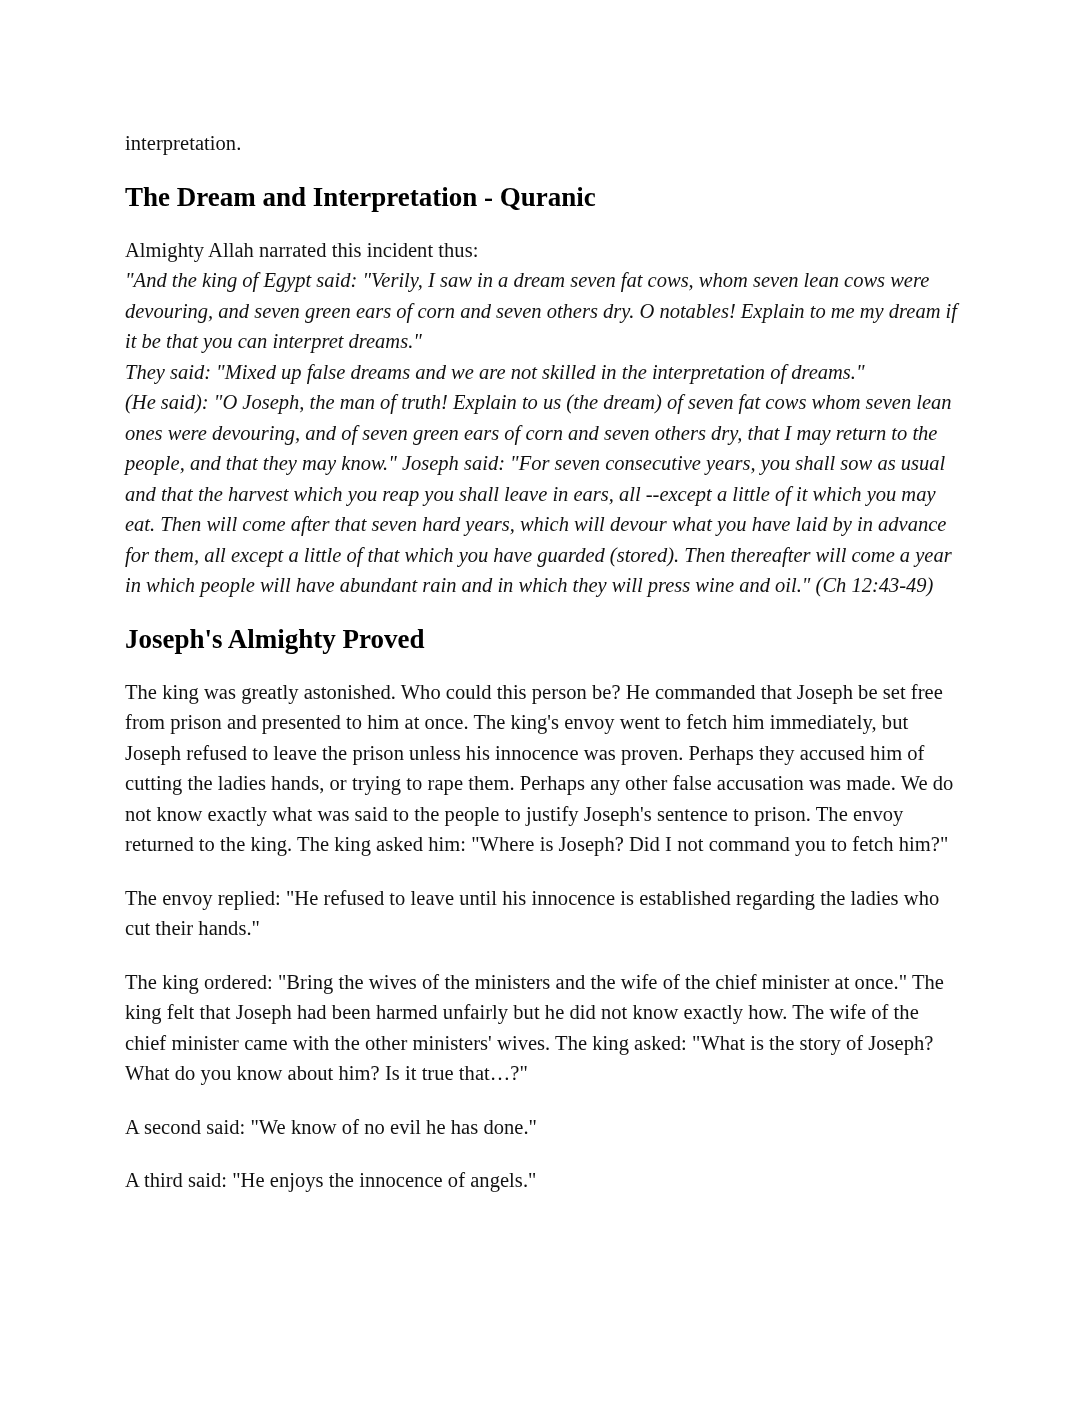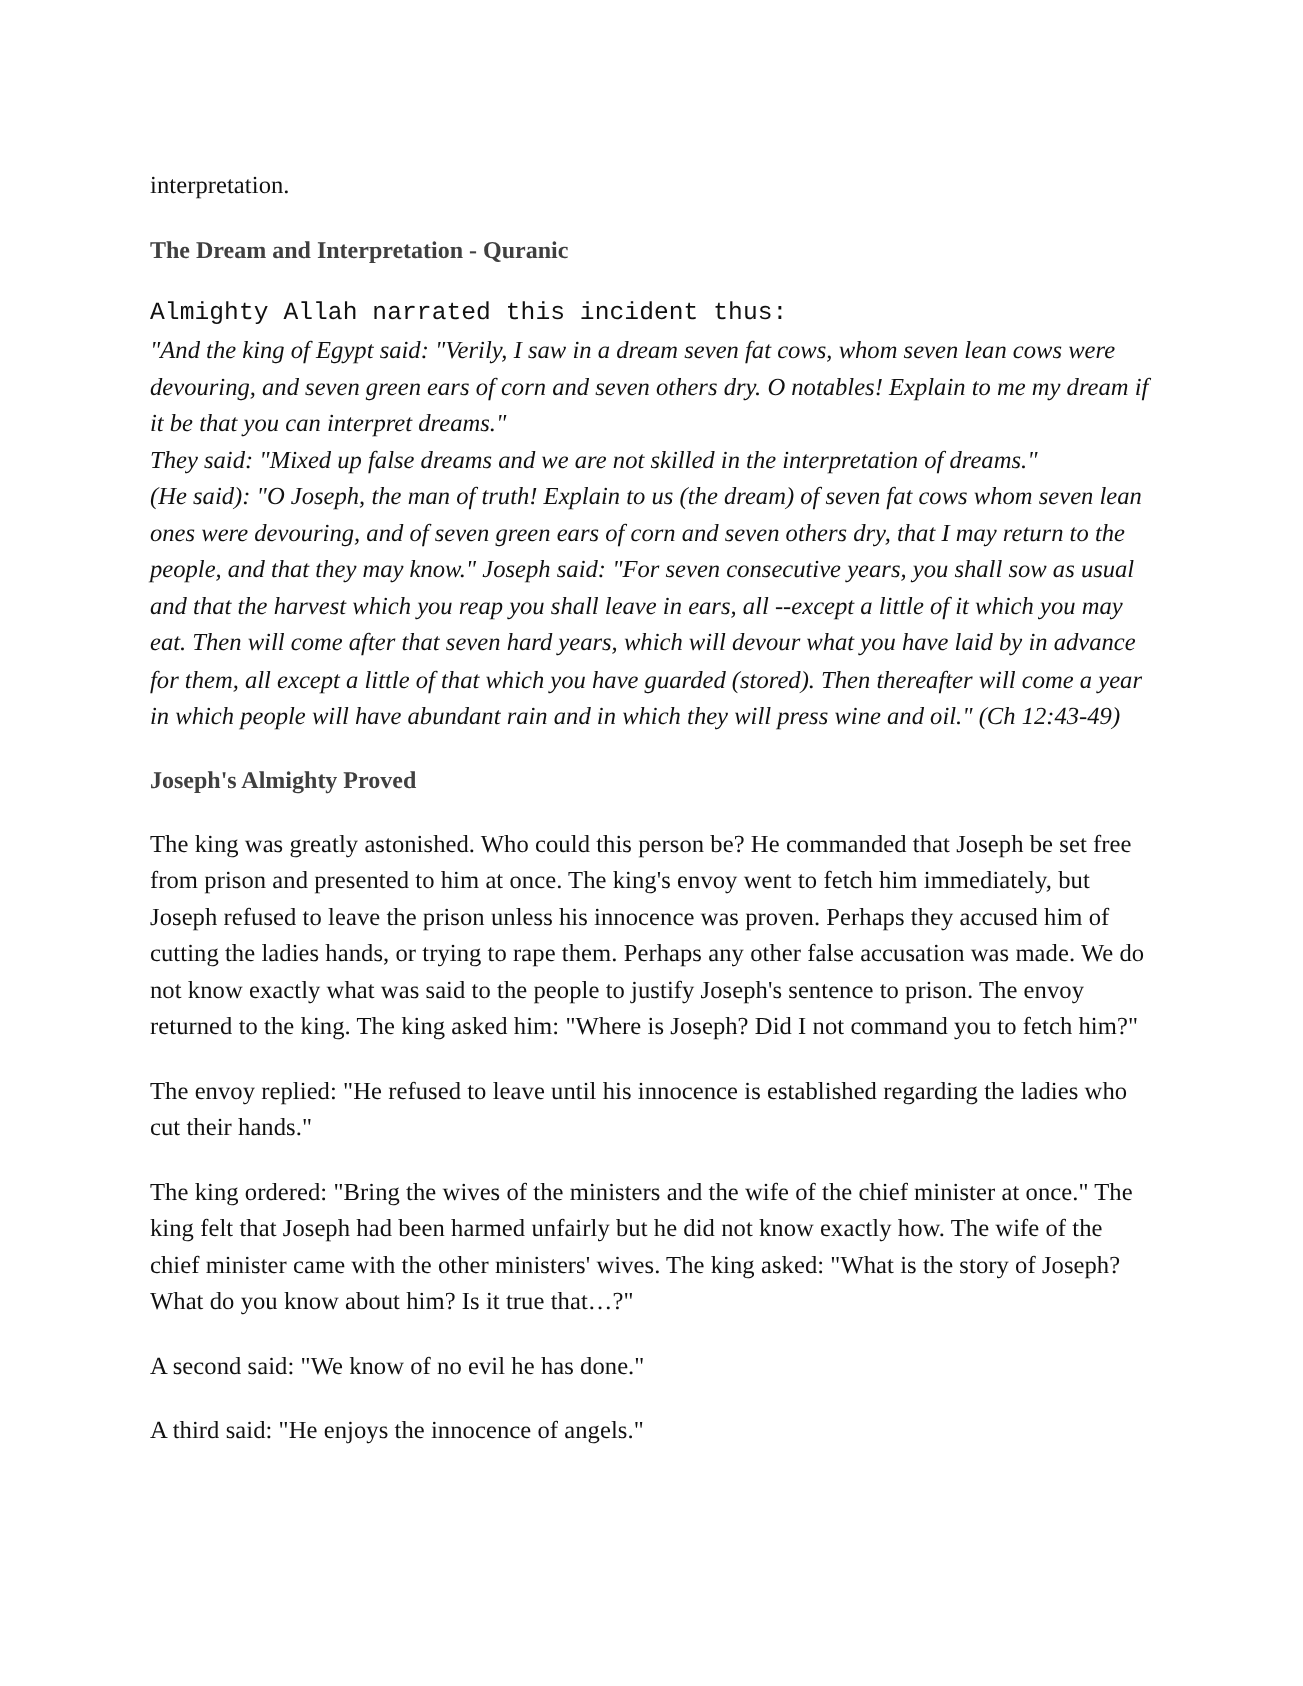--- a/index.html
+++ b/index.html
@@ -5,21 +5,21 @@
   html, body {
     margin: 0;
     padding: 0;
     background: #ffffff;
   }
   .page {
     position: relative;
     width: 1086px;
     height: 1384px;
     background: #ffffff;
-    margin: 16px auto;
+    margin: 4px auto;
     overflow: hidden;
     box-sizing: border-box;
   }
   .content {
     position: absolute;
     left: 125px;
     top: 124px;
     width: 838px;
   }
   .body-text {
@@ -29,28 +29,27 @@
     color: #111111;
     text-align: left;
     margin: 0;
     letter-spacing: 0.05px;
   }
   .para {
     margin: 0 0 23px 0;
   }
   .para.tight {
     margin-bottom: 0;
-    font-family: Liberation Mono, monospace;
   }
   .heading {
     font-family: "Liberation Serif", "DejaVu Serif", serif;
-    font-size: 20px;
+    font-size: 27px;
     line-height: 30px;
     font-weight: bold;
-    color: #404040;
+    color: #000000;
     margin: 0 0 23px 0;
   }
   .quote {
     font-family: "Liberation Serif", "DejaVu Serif", serif;
     font-size: 20.5px;
     line-height: 30.5px;
     font-style: italic;
     color: #111111;
     margin: 0 0 23px 0;
   }

